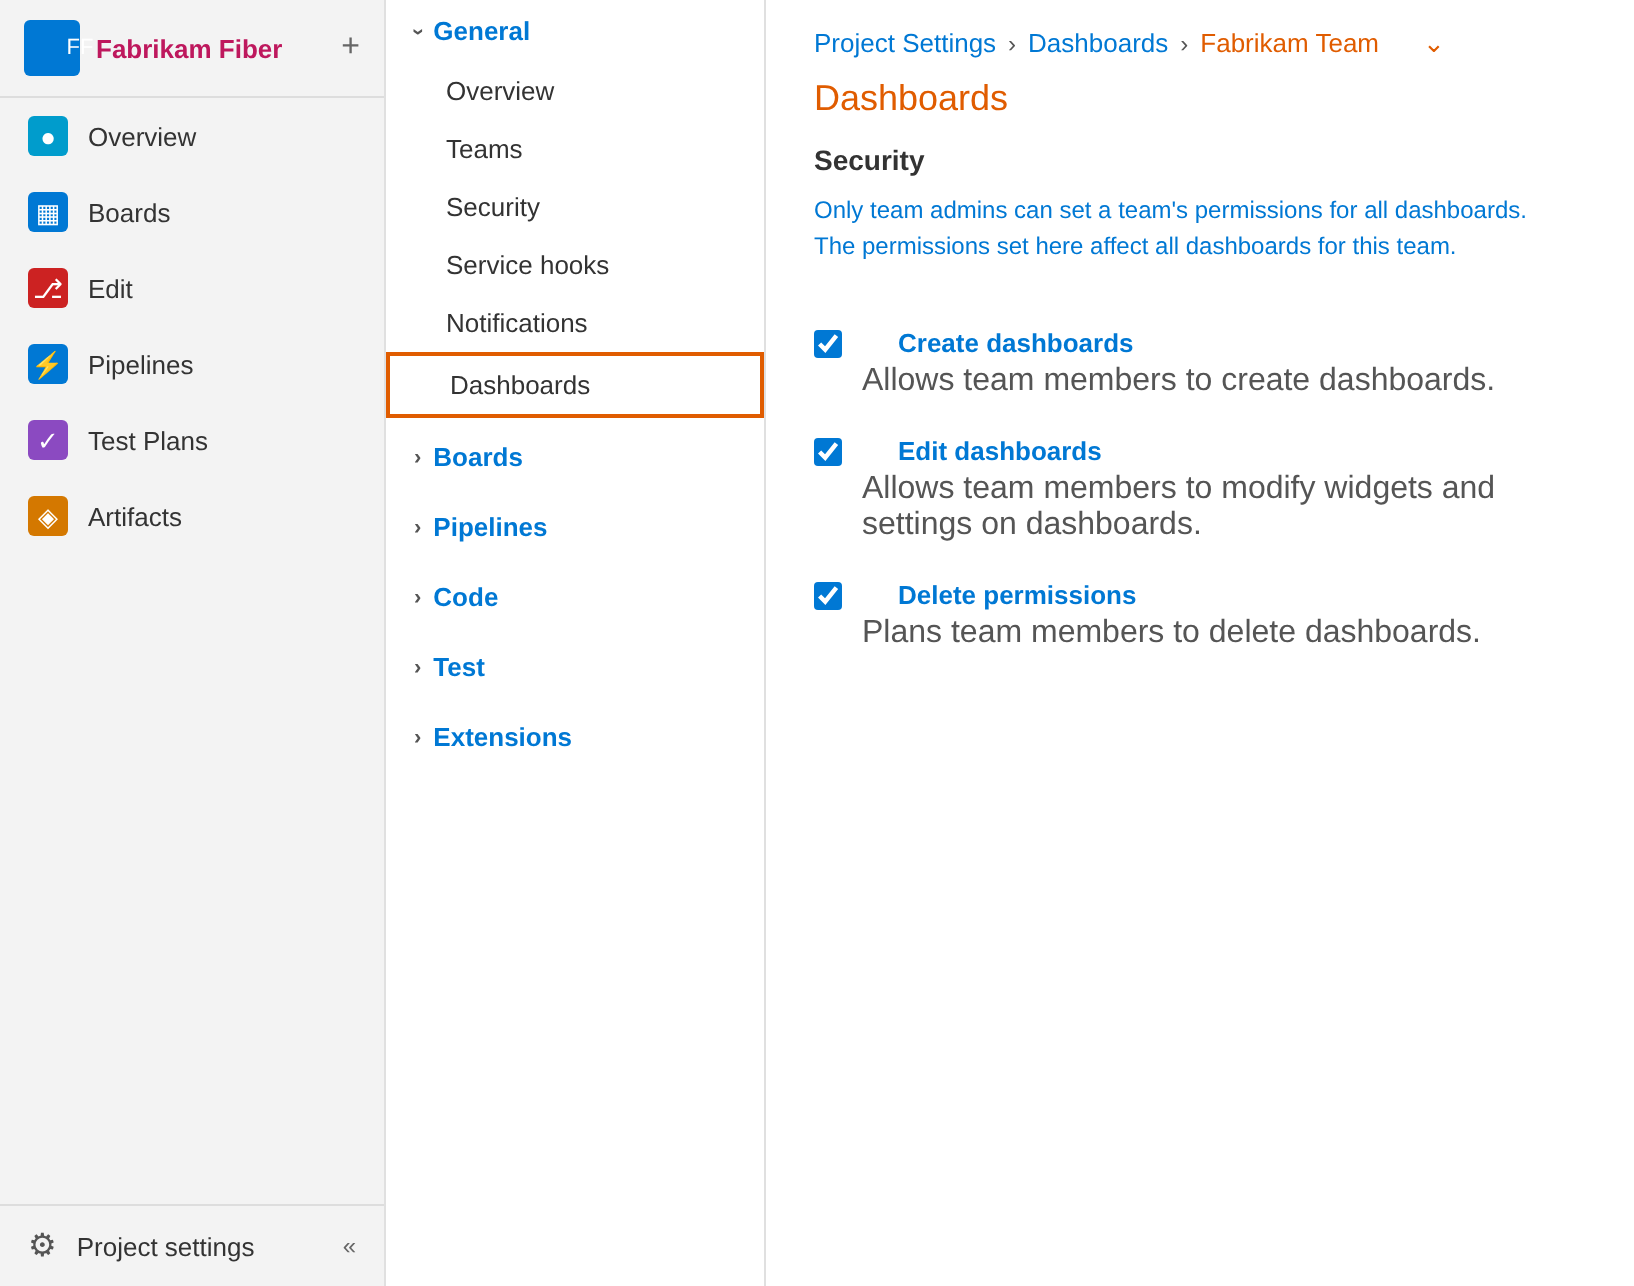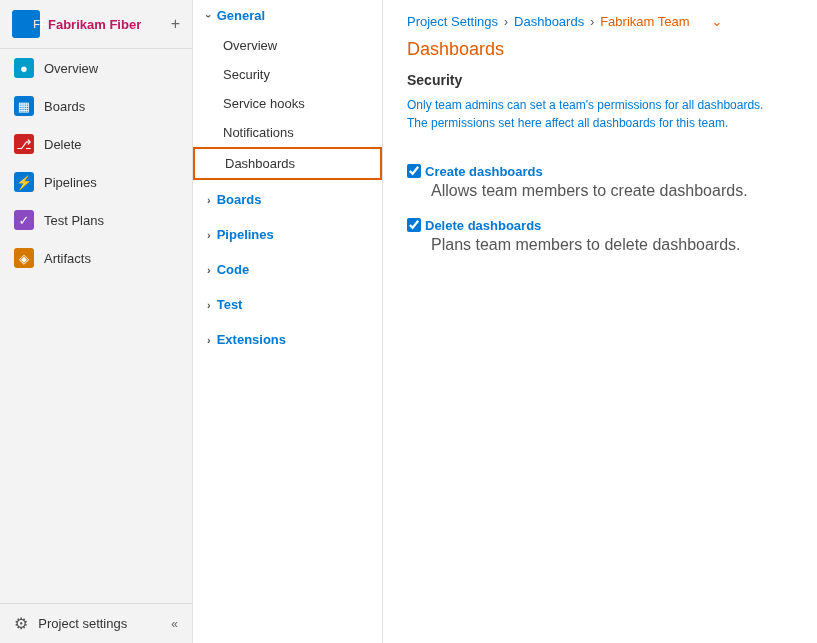--- a/index.html
+++ b/index.html
@@ -154,22 +154,22 @@
       color: #0078d4;
       margin-bottom: 32px;
       line-height: 1.5;
     }
 
     .permission-item {
       margin-bottom: 18px;
     }
     .permission-row {
       display: flex;
-      align-items: flex-start;
-      gap: 4px;
+      align-items: flex-end;
+      gap: 28px;
       margin-bottom: 3px;
     }
     .perm-checkbox {
       width: 14px; height: 14px;
       accent-color: #0078d4;
       cursor: pointer;
     }
     .perm-label {
       font-size: 13px;
       font-weight: 600;
@@ -195,21 +195,21 @@
   <div class="sidebar-item">
     <div class="sidebar-icon icon-overview">●</div>
     <span>Overview</span>
   </div>
       <div class="sidebar-item">
     <div class="sidebar-icon icon-boards">▦</div>
     <span>Boards</span>
   </div>
       <div class="sidebar-item">
     <div class="sidebar-icon icon-repos">⎇</div>
-    <span>Delete</span>
+    <span>Edit</span>
   </div>
       <div class="sidebar-item">
     <div class="sidebar-icon icon-pipelines">⚡</div>
     <span>Pipelines</span>
   </div>
       <div class="sidebar-item">
     <div class="sidebar-icon icon-testplans">✓</div>
     <span>Test Plans</span>
   </div>
       <div class="sidebar-item">
@@ -226,20 +226,21 @@
 
 <div class="mid-nav">
 
 <div class="mid-section">
       <div class="mid-section-header">
         <span class="chevron chevron-down">›</span>
         <span>General</span>
       </div>
       <div class="mid-section-items">
         <div class="mid-nav-item">Overview</div>
+        <div class="mid-nav-item">Teams</div>
         <div class="mid-nav-item">Security</div>
         <div class="mid-nav-item">Service hooks</div>
         <div class="mid-nav-item">Notifications</div>
         <div class="mid-nav-item active">Dashboards</div>
       </div>
     </div>
     <div class="mid-section mid-section-collapsed">
       <div class="mid-section-header">
         <span class="chevron">›</span>
         <span>Boards</span>
@@ -293,18 +294,25 @@
   <div class="permission-item">
     <div class="permission-row">
       <input type="checkbox" class="perm-checkbox" checked="" style="">
       <span class="perm-label">Create dashboards</span>
     </div>
     <div class="perm-desc">Allows team members to create dashboards.</div>
   </div>
       <div class="permission-item">
     <div class="permission-row">
       <input type="checkbox" class="perm-checkbox" checked="" style="">
-      <span class="perm-label">Delete dashboards</span>
+      <span class="perm-label">Edit dashboards</span>
+    </div>
+    <div class="perm-desc">Allows team members to modify widgets and settings on dashboards.</div>
+  </div>
+      <div class="permission-item">
+    <div class="permission-row">
+      <input type="checkbox" class="perm-checkbox" checked="" style="">
+      <span class="perm-label">Delete permissions</span>
     </div>
     <div class="perm-desc">Plans team members to delete dashboards.</div>
   </div>
     </div>
 </div>
 
 </body></html>

